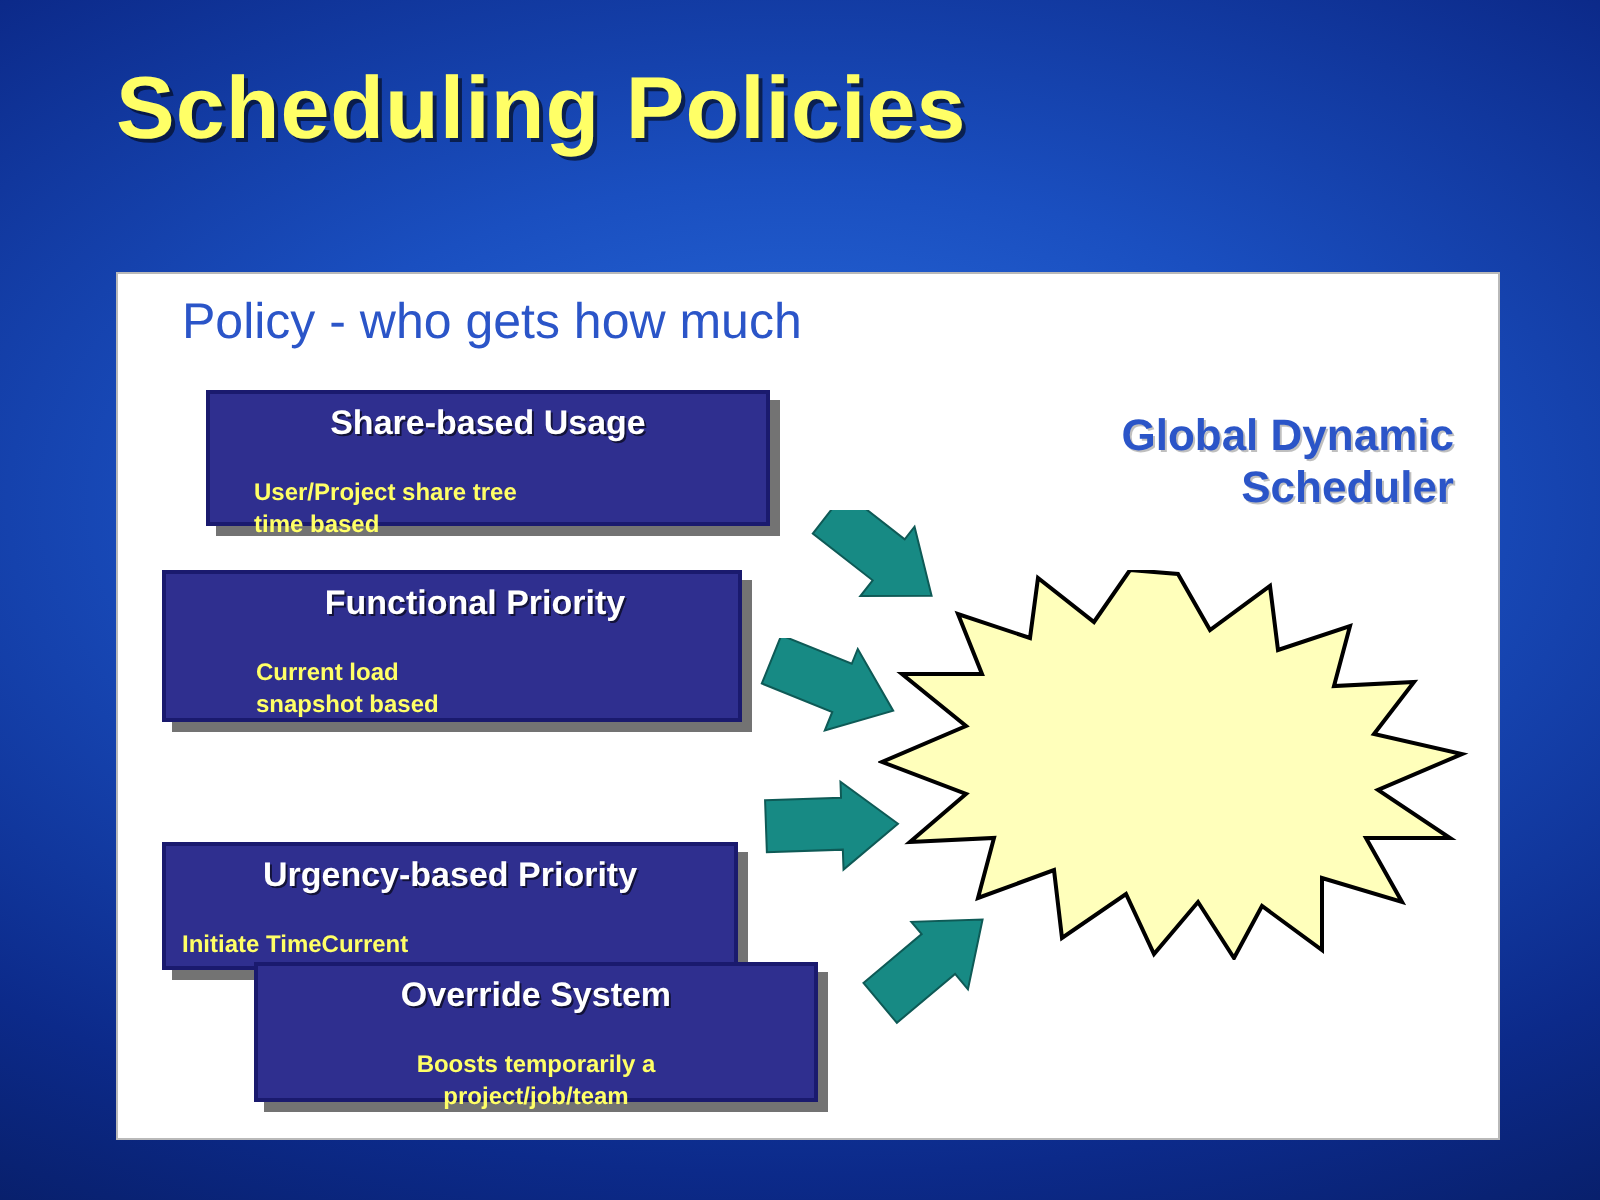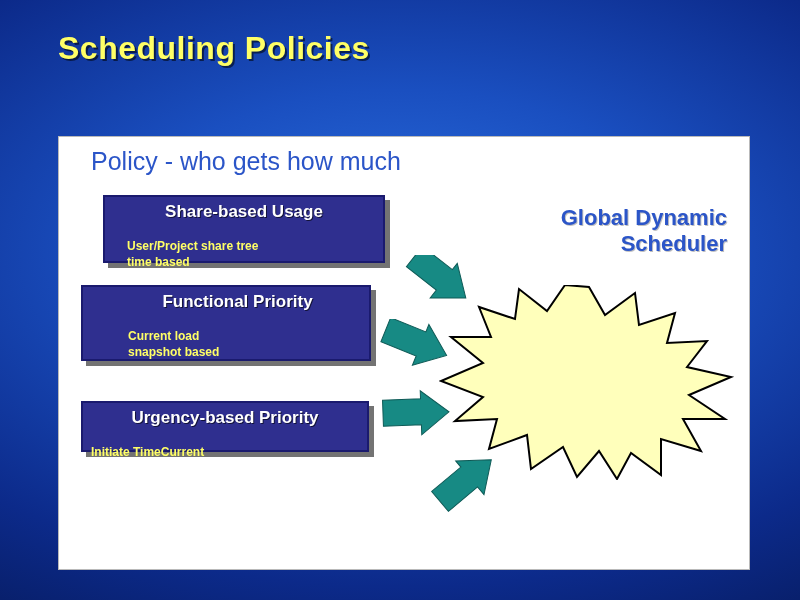--- a/index.html
+++ b/index.html
@@ -16,21 +16,21 @@
     position: relative;
     width: 800px;
     height: 600px;
     background: radial-gradient(ellipse 120% 90% at 50% 42%, #2b6fe0 0%, #1a4fc0 30%, #0c2a8a 62%, #061a5c 85%, #030f3d 100%);
     overflow: hidden;
   }
   #slide-title {
     position: absolute;
     left: 58px;
     top: 30px;
-    font-size: 32px;
+    font-size: 44px;
     font-weight: bold;
     color: #ffff66;
     letter-spacing: 0.5px;
     text-shadow: 2px 2px 0 rgba(0,0,0,0.55);
     white-space: nowrap;
   }
   #content-panel {
     position: absolute;
     left: 58px;
     top: 136px;
@@ -75,21 +75,21 @@
   }
   .policy-lines.centered { text-align: center; }
   .policy-lines.indented { padding-left: 22px; }
   .policy-lines .split {
     display: flex;
     padding: 0 8px;
   }
 
   #box-share   { left: 44px;  top: 58px;  width: 282px; height: 68px; }
   #box-func    { left: 22px;  top: 148px; width: 290px; height: 76px; padding-left: 23px; }
-  #box-urgency { left: 22px;  top: 264px; width: 288px; height: 51px; }
+  #box-urgency { left: 22px;  top: 284px; width: 288px; height: 64px; }
   #box-override{ left: 68px;  top: 344px; width: 282px; height: 70px; }
 
   
   #gds-heading {
     position: absolute;
     left: 398px;
     top: 68px;
     width: 270px;
     text-align: right;
     color: #2b55c8;
@@ -142,20 +142,27 @@
     <div class="policy-box" id="box-urgency">
       <div class="policy-title">Urgency-based Priority</div>
       <div class="policy-lines">
         <div class="split">
           <span>Initiate Time</span>
           <span>Current</span>
         </div>
       </div>
     </div>
 
+    <div class="policy-box" id="box-override">
+      <div class="policy-title">Override System</div>
+      <div class="policy-lines centered">
+        <div>Boosts temporarily a</div>
+        <div>project/job/team</div>
+      </div>
+    </div>
 
     <div id="gds-heading">
       <div>Global Dynamic</div>
       <div>Scheduler</div>
     </div>
 
     <svg class="arrow" style="left:340px; top:118px;" width="80" height="60">
       <polygon points="8,8 46,8 46,0 74,22 46,44 46,34 8,34" transform="rotate(38 40 22)" fill="#178a84" stroke="#0e5a56" stroke-width="1"></polygon>
     </svg>
     <svg class="arrow" style="left:318px; top:182px;" width="80" height="56">

